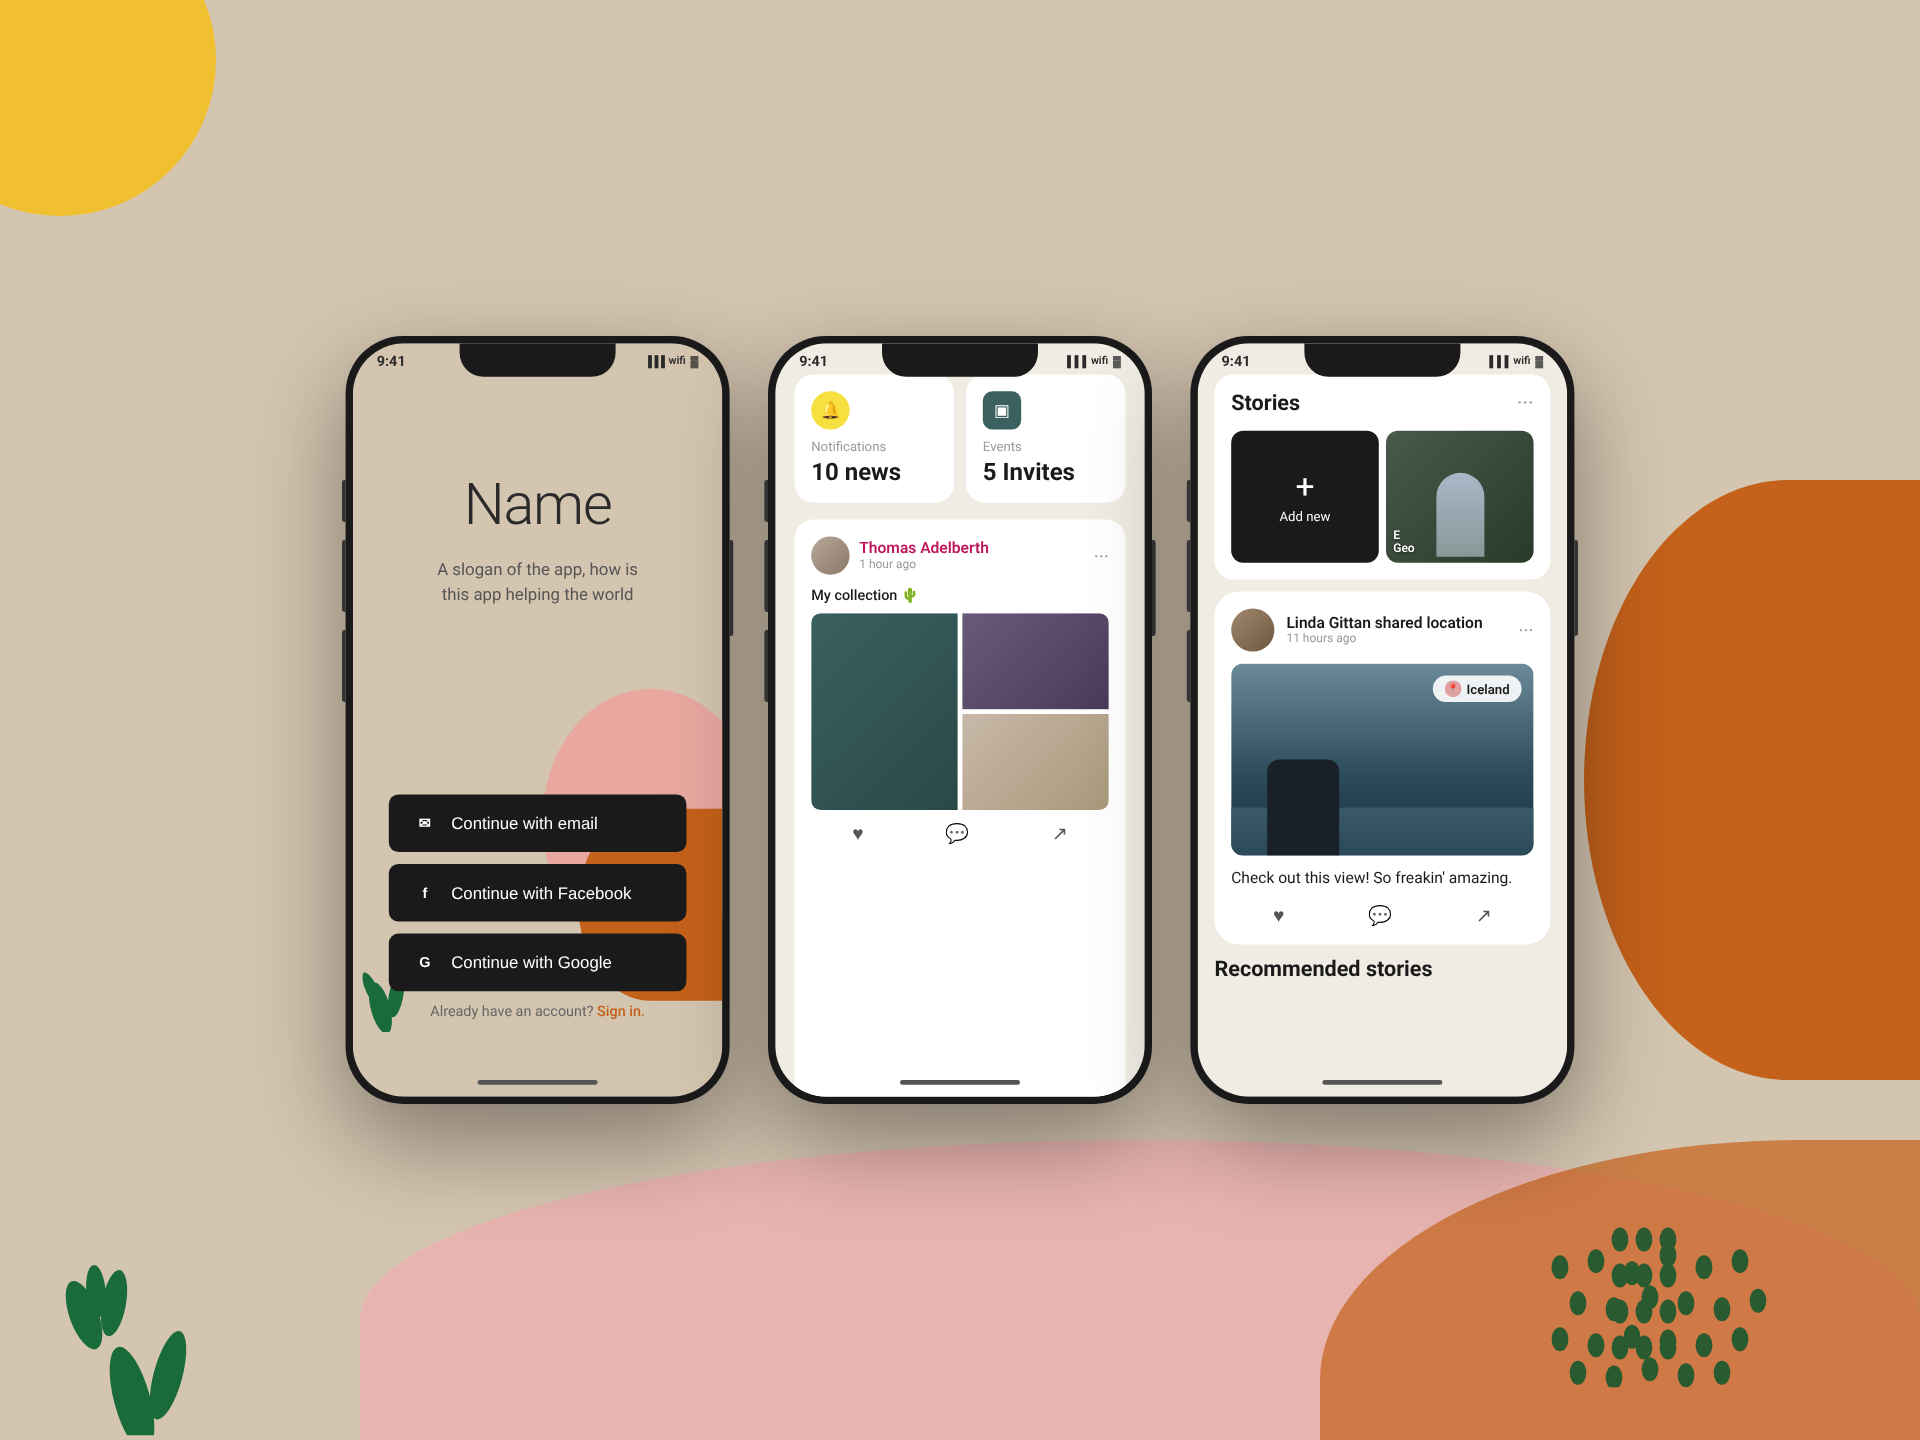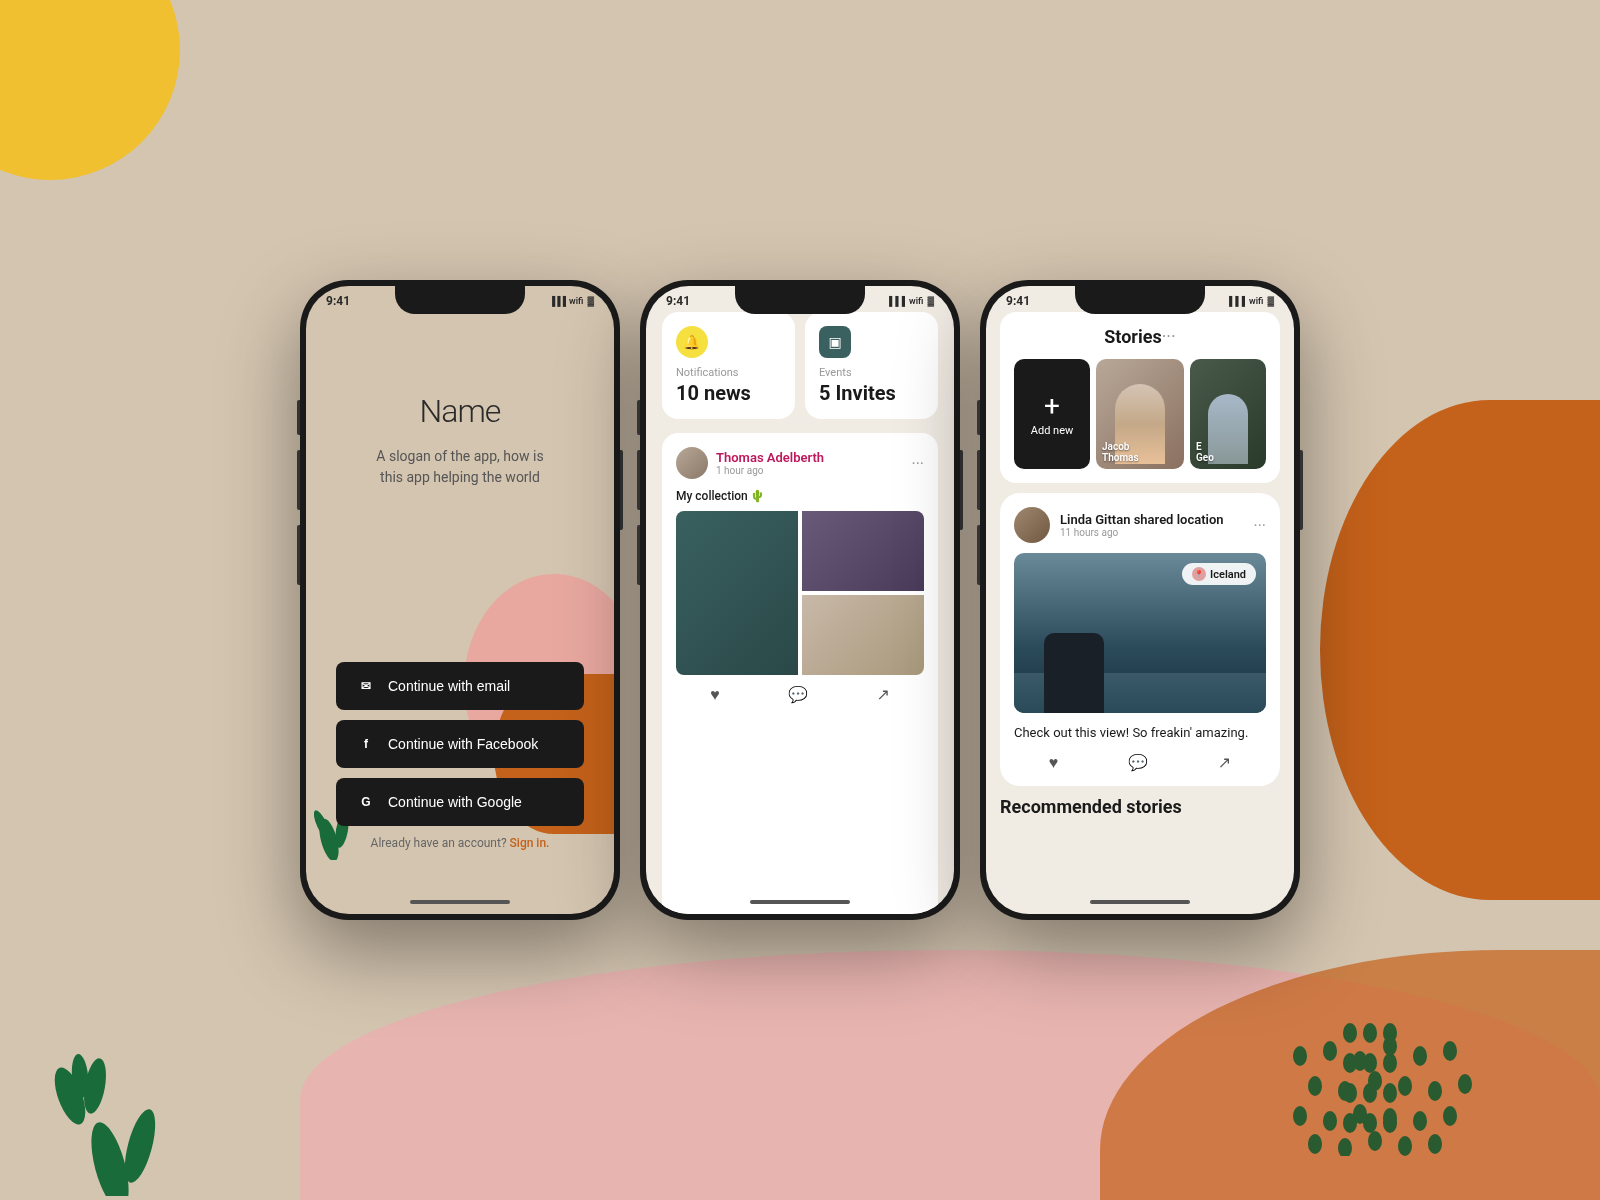--- a/index.html
+++ b/index.html
@@ -51,21 +51,21 @@
       opacity: 0.7;
     }
 
     
     .phones-container {
       position: absolute;
       top: 50%;
       left: 50%;
       transform: translate(-50%, -50%);
       display: flex;
-      gap: 20px;
+      gap: 32px;
       align-items: center;
     }
 
     
     .phone {
       width: 320px;
       height: 640px;
       background: #1a1a1a;
       border-radius: 48px;
       position: relative;
@@ -186,21 +186,21 @@
     }
     .phone1-content {
       position: relative;
       z-index: 5;
       padding: 40px 30px 30px;
       height: 100%;
       display: flex;
       flex-direction: column;
     }
     .phone1-title {
-      font-size: 32px;
+      font-size: 48px;
       font-weight: 300;
       color: #2a2a2a;
       text-align: center;
       margin-top: 40px;
       letter-spacing: -1px;
     }
     .phone1-slogan {
       font-size: 14px;
       color: #555;
       text-align: center;
@@ -407,21 +407,21 @@
       padding: 0 14px;
     }
     .phone3-stories-section {
       background: #fff;
       border-radius: 16px;
       padding: 14px;
       margin-bottom: 10px;
     }
     .stories-header {
       display: flex;
-      justify-content: center;
+      justify-content: space-between;
       align-items: center;
       margin-bottom: 12px;
     }
     .stories-title {
       font-size: 18px;
       font-weight: 700;
       color: #1a1a1a;
     }
     .stories-more { color: #999; font-size: 18px; }
     .stories-row {
@@ -825,26 +825,20 @@
           <div class="phone3-stories-section">
             <div class="stories-header">
               <span class="stories-title">Stories</span>
               <span class="stories-more">···</span>
             </div>
             <div class="stories-row">
               <div class="story-item story-add">
                 <div class="story-add-plus">+</div>
                 <div class="story-add-label">Add new</div>
               </div>
-              <div class="story-item story-jacob">
-                <div class="story-person-bg">
-                  <div style="width:50px;height:80px;background:linear-gradient(180deg,#d4c4b4 0%,#c4a888 50%,#e8c098 100%);border-radius:25px 25px 0 0;position:relative;top:10px;"></div>
-                </div>
-                <div class="story-label">Jacob<br>Thomas</div>
-              </div>
               <div class="story-item story-3">
                 <div class="story-person-bg">
                   <div style="width:40px;height:70px;background:linear-gradient(180deg,#a8b8c8 0%,#889898 100%);border-radius:20px 20px 0 0;position:relative;top:15px;"></div>
                 </div>
                 <div class="story-label">E<br>Geo</div>
               </div>
             </div>
           </div>
 
           <div class="phone3-post-card">

